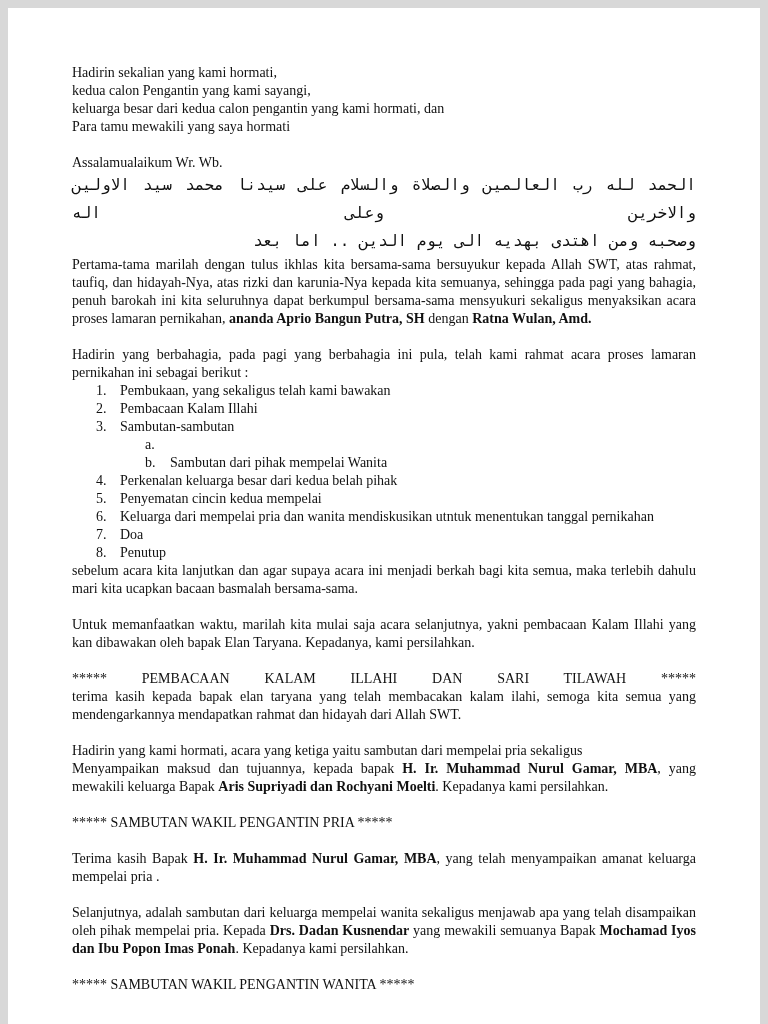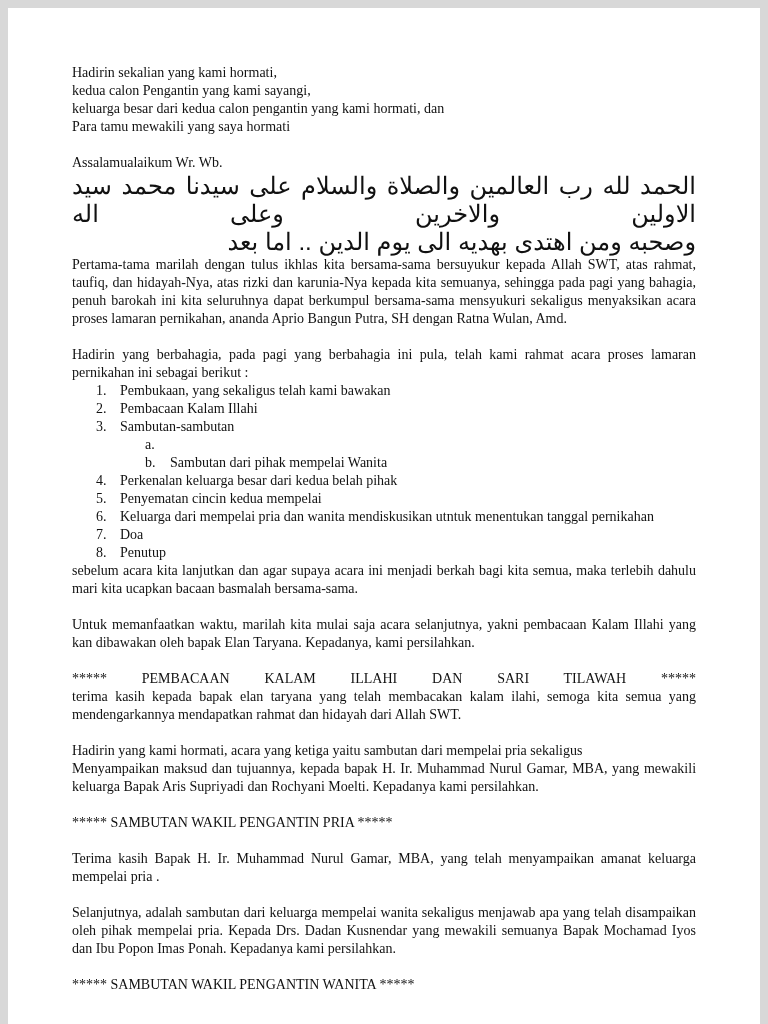--- a/index.html
+++ b/index.html
@@ -17,25 +17,25 @@
     background: #ffffff;
     padding: 56px 64px 0 64px;
     color: #111111;
     font-size: 14px;
     line-height: 18px;
   }
   p { margin: 0; }
   .just { text-align: justify; }
   .mt  { margin-top: 18px; }
   .mt30 { margin-top: 18px; }
-  b { font-weight: normal; }
+  b { font-weight: bold; }
   .arabic {
     direction: rtl;
-    font-family: Liberation Sans, sans-serif;
-    font-size: 24px;
+    font-family: Liberation Mono, monospace;
+    font-size: 16px;
     line-height: 28px;
   }
   .arabic-spread { text-align: justify; text-align-last: justify; }
   .heading-spread { text-align: justify; text-align-last: justify; }
   .agenda { }
   .agenda-row { display: flex; padding-left: 24px; }
   .agenda-row .num { width: 24px; flex: 0 0 24px; }
   .agenda-row .txt { white-space: nowrap; }
   .agenda-row.sub { padding-left: 73px; }
   .agenda-row.sub .num { width: 25px; flex: 0 0 25px; }

